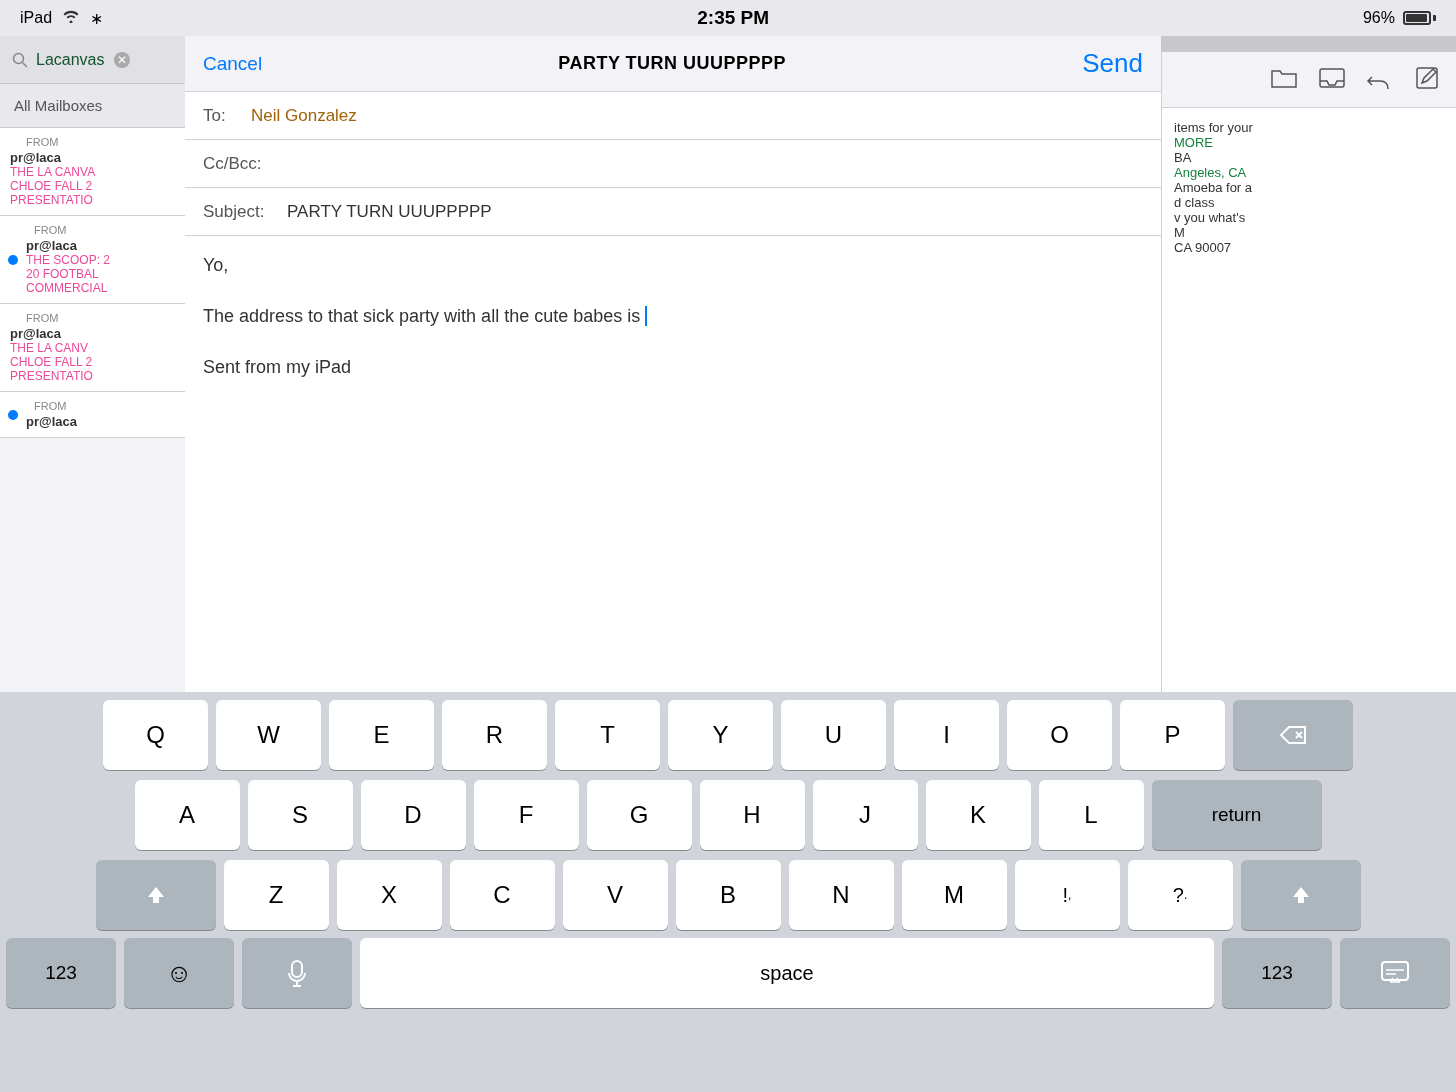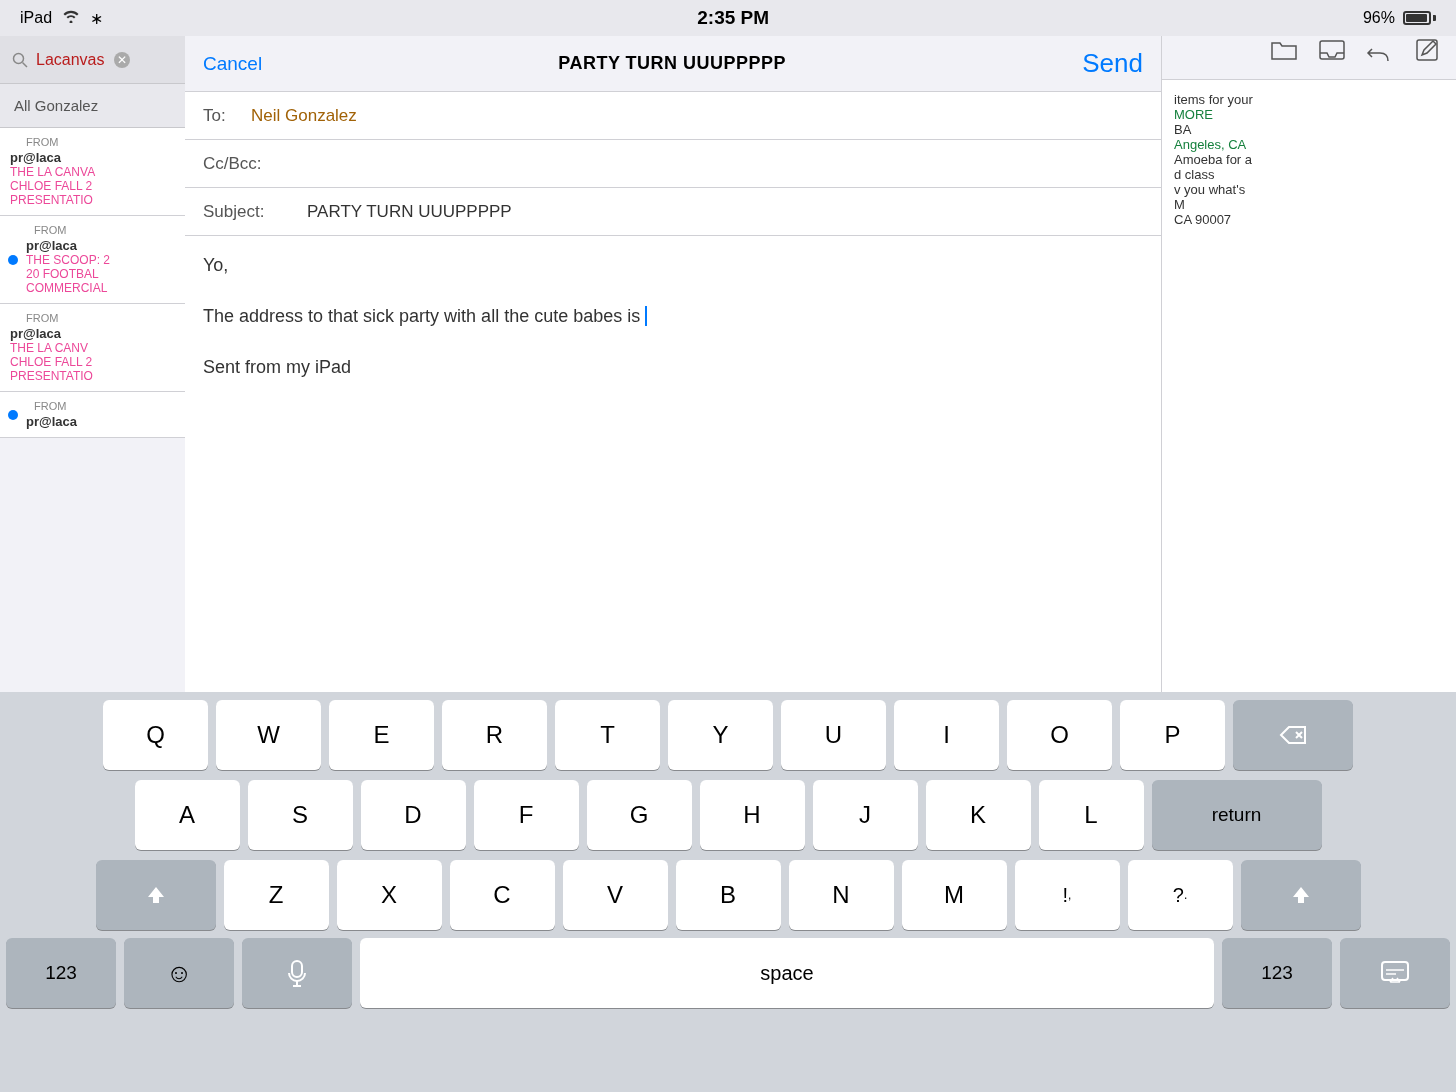--- a/index.html
+++ b/index.html
@@ -81,21 +81,21 @@
       height: 48px;
       background: #e0e0e5;
       display: flex;
       align-items: center;
       padding: 0 12px;
       gap: 8px;
       border-bottom: 1px solid #c8c8cc;
     }
     .sidebar-search-text {
       font-size: 16px;
-      color: #b91c1c;
+      color: #14532d;
       text-align: center;
     }
     .all-mailboxes-btn {
       height: 44px;
       background: #e8e8ed;
       display: flex;
       align-items: center;
       padding: 0 14px;
       font-size: 15px;
       color: #555;
@@ -134,21 +134,21 @@
       font-size: 12px;
       color: #ec4899;
       white-space: nowrap;
       overflow: hidden;
       text-overflow: ellipsis;
     }
 
     
     .right-panel {
       position: absolute;
-      top: 24px; right: 0;
+      top: 52px; right: 0;
       width: 295px;
       bottom: 0;
       background: white;
       border-left: 1px solid #d0d0d5;
     }
     .right-toolbar {
       height: 56px;
       background: #f2f2f7;
       border-bottom: 1px solid #d0d0d5;
       display: flex;
@@ -219,21 +219,20 @@
       font-size: 17px;
       color: #a16207;
       margin-left: 8px;
     }
     .compose-subject-row {
       display: flex;
       align-items: center;
       padding: 0 18px;
       height: 48px;
       border-bottom: 1px solid #d0d0d5;
-      gap: 20px;
     }
     .compose-subject-label {
       font-size: 17px;
       color: #555;
       min-width: 80px;
     }
     .compose-subject-value {
       font-size: 17px;
       color: #333;
       margin-left: 4px;
@@ -410,21 +409,21 @@
         <circle cx="6.5" cy="6.5" r="5" stroke="#888" stroke-width="1.5" fill="none"></circle>
         <line x1="10.5" y1="10.5" x2="15" y2="15" stroke="#888" stroke-width="1.5"></line>
       </svg>
     <span class="sidebar-search-text">Lacanvas</span>
     <svg width="18" height="18" viewBox="0 0 18 18">
         <circle cx="9" cy="9" r="8" fill="#aaa"></circle>
         <text x="9" y="13" text-anchor="middle" fill="white" font-size="12">✕</text>
       </svg>
   </div>
   <div class="all-mailboxes-btn">
-    <span>All Gonzalez</span>
+    <span>All Mailboxes</span>
   </div>
 
   <div class="mail-item">
     <div class="mail-item-from">FROM</div>
     <div class="mail-item-sender">pr@laca</div>
     <div class="mail-item-preview">THE LA CANVA</div>
     <div class="mail-item-preview">CHLOE FALL 2</div>
     <div class="mail-item-preview">PRESENTATIO</div>
   </div>
   <div class="mail-item unread">

